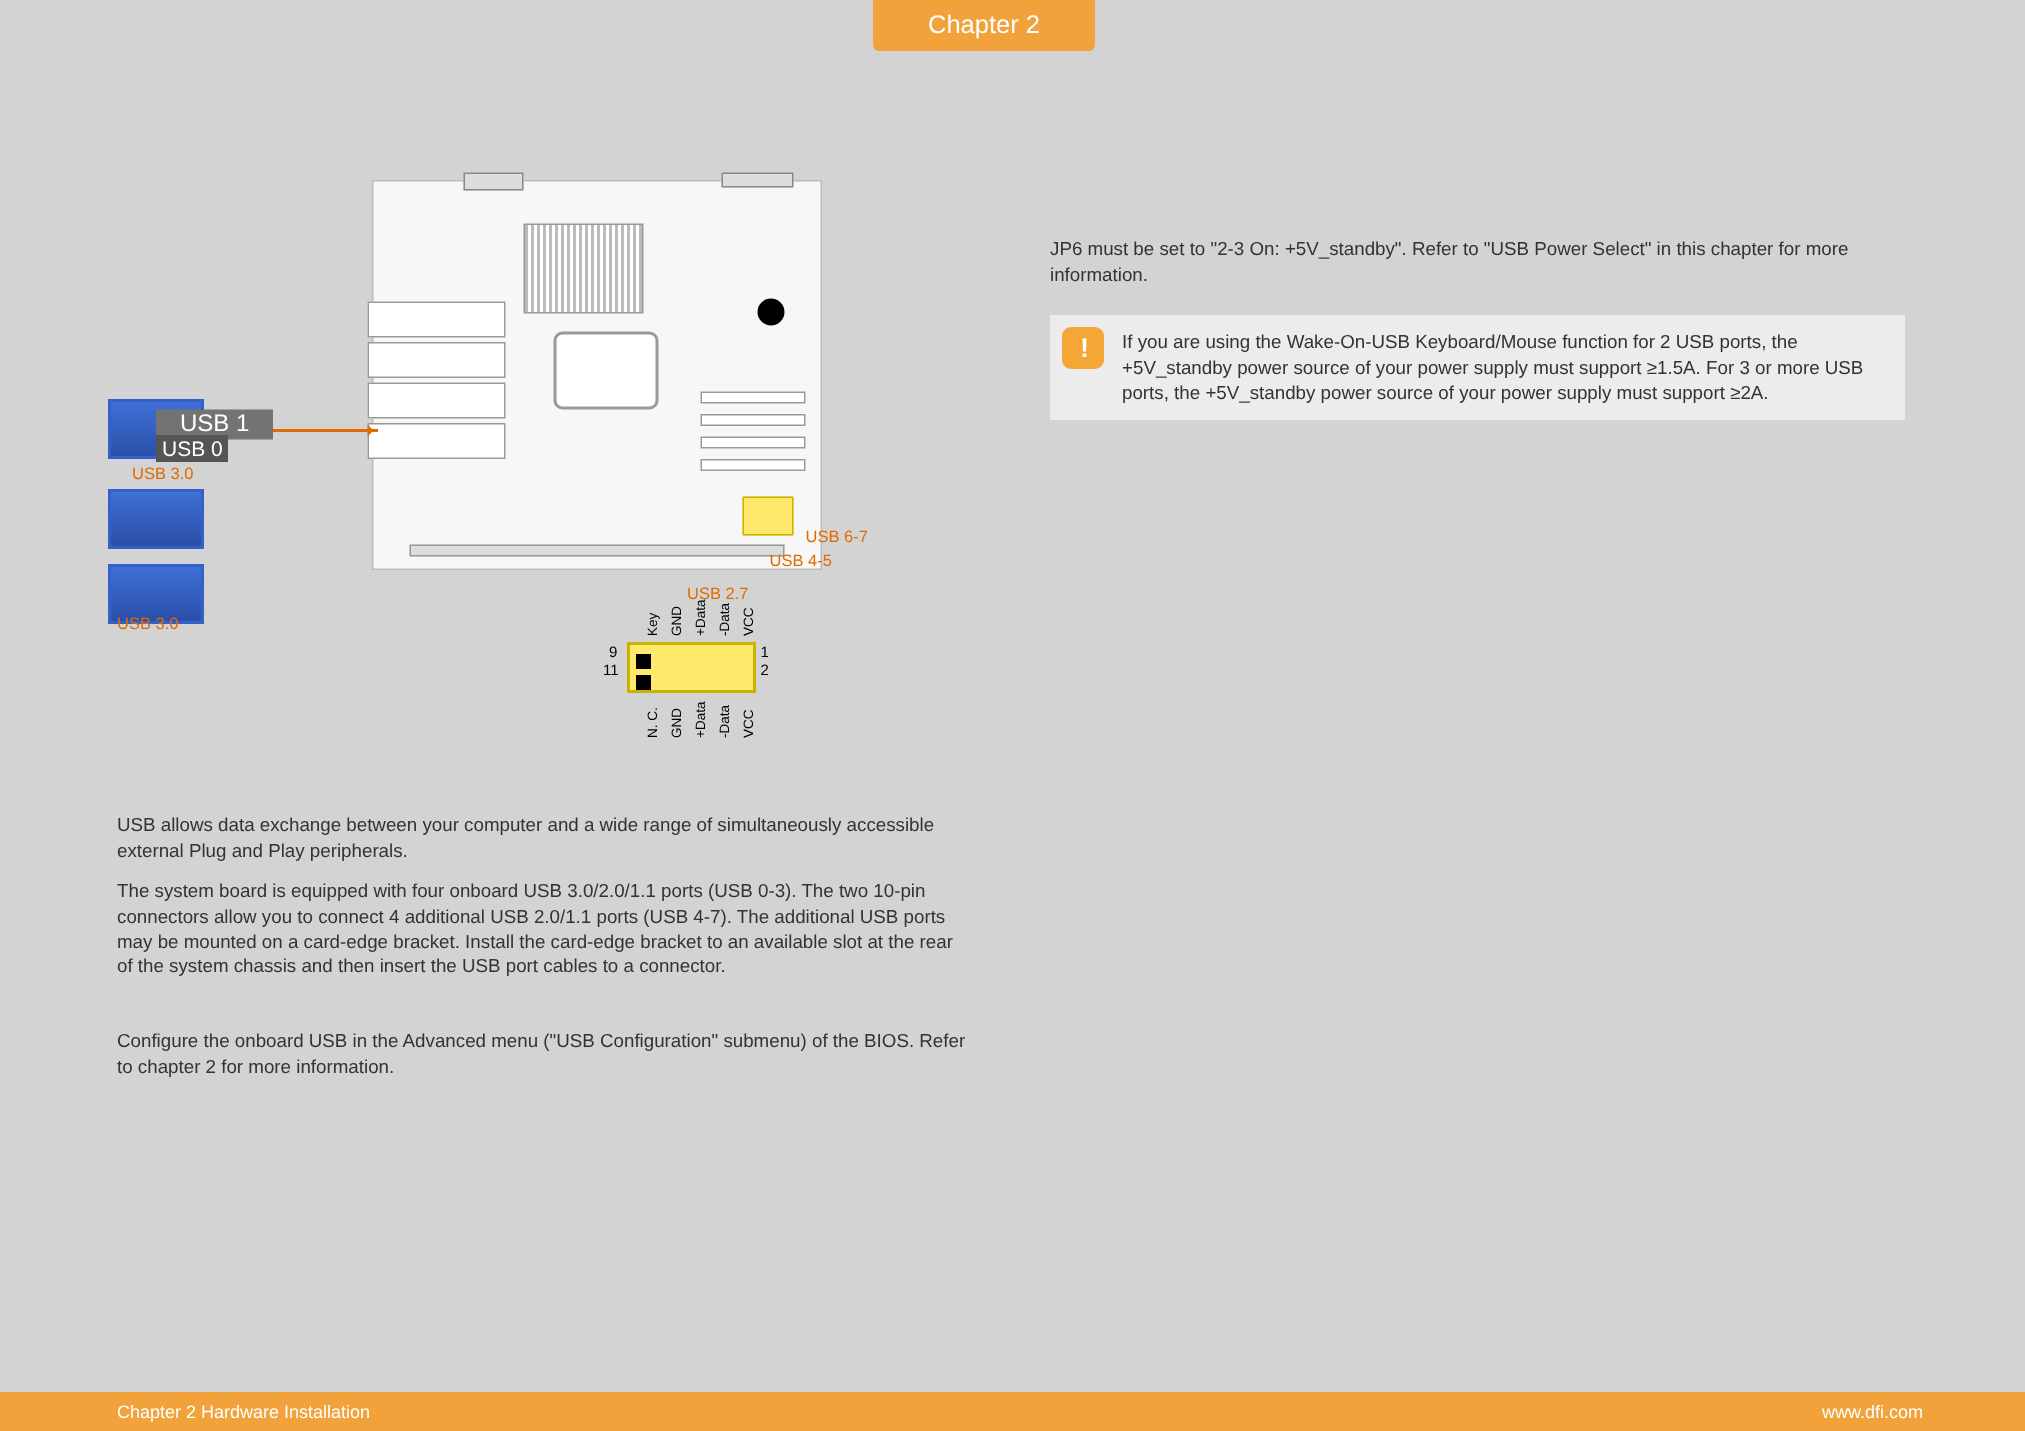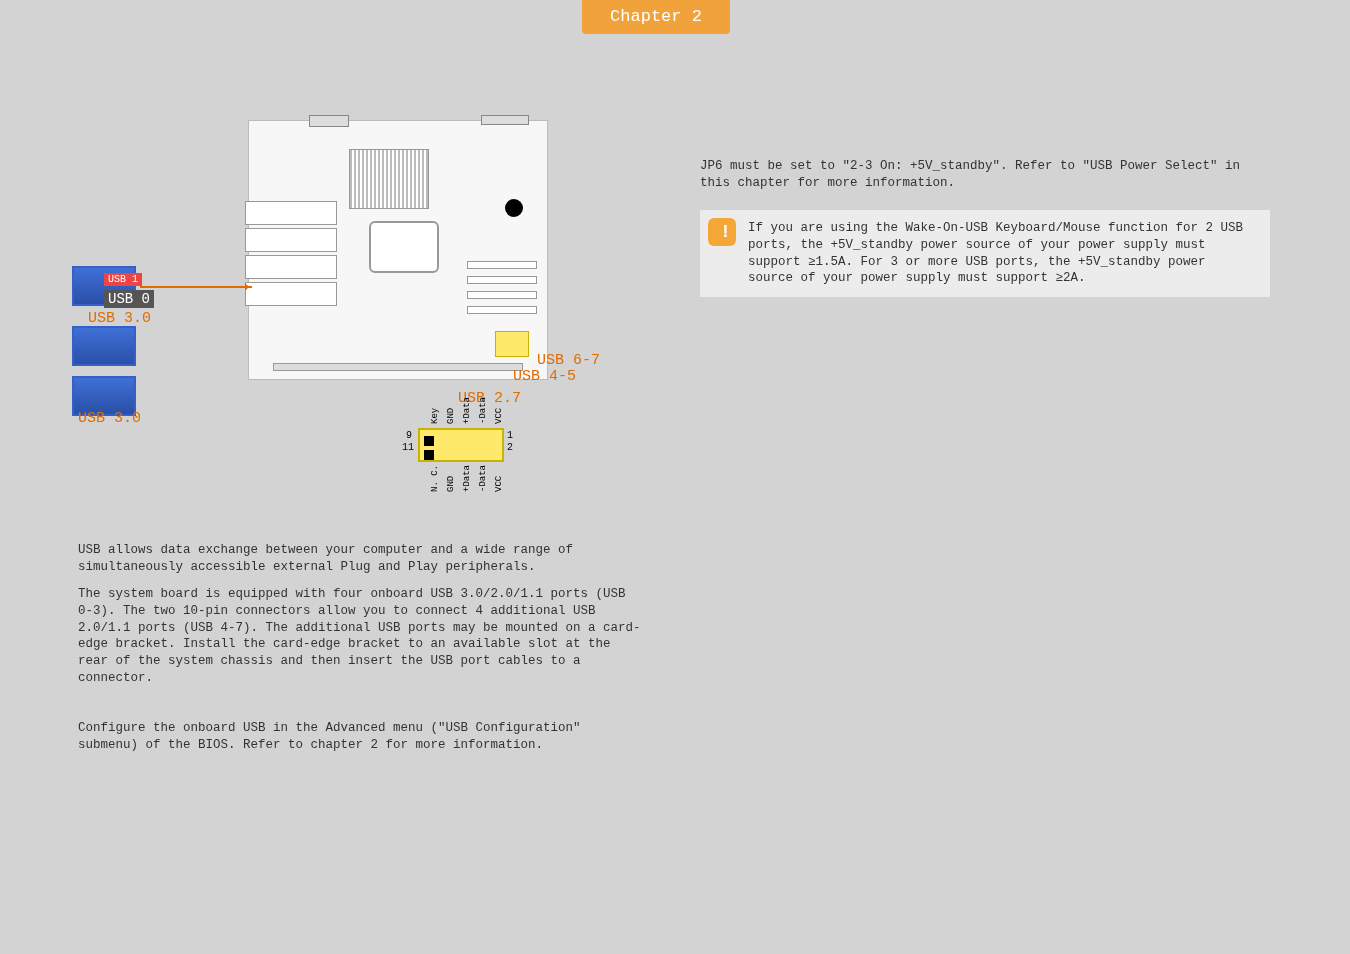--- a/index.html
+++ b/index.html
@@ -1,17 +1,17 @@
 <!DOCTYPE html>
 <html><head>
 <meta charset="utf-8">
 <style>
   * { margin: 0; padding: 0; box-sizing: border-box; }
   html, body { width: 1350px; height: 954px; font-family: "Segoe UI", Tahoma, Verdana, sans-serif; font-size: 13px; color: #333; background: #d3d3d4; }
-  .page { width: 1350px; height: 954px; position: relative; overflow: hidden; font-family: Liberation Mono, monospace; }
+  .page { width: 1350px; height: 954px; position: relative; overflow: hidden; }
 
   
   .chapter-tab { position: absolute; top: 0; left: 582px; width: 148px; height: 34px; background: #f1a23a; color: #fff; font-size: 17px; line-height: 34px; text-align: center; border-radius: 0 0 4px 4px; }
 
   
   .col-left  { position: absolute; left: 78px; top: 120px; width: 570px; }
   .col-right { position: absolute; left: 700px; top: 130px; width: 570px; }
 
   
   .diagram { position: relative; width: 510px; height: 370px; margin-left: 0; margin-bottom: 52px; }
@@ -21,27 +21,27 @@
   .board .slot { position: absolute; right: 10px; width: 70px; height: 8px; background:#fff; border:1px solid #999; }
   .board .slot1 { top: 140px; } .board .slot2 { top: 155px; } .board .slot3 { top: 170px; } .board .slot4 { top: 185px; }
   .board .round { position:absolute; right:24px; top:78px; width:18px; height:18px; border-radius:50%; background:#000; }
   .board .top-conn { position:absolute; left:60px; top:-6px; width:40px; height:12px; background:#ddd; border:1px solid #888;}
   .board .top-conn2 { position:absolute; right:18px; top:-6px; width:48px; height:10px; background:#ddd; border:1px solid #888;}
   .board .back-io { position:absolute; left:-4px; top:80px; width:92px; height:128px; }
   .board .back-io .row { width:92px; height:24px; border:1px solid #999; margin-bottom:3px; background:#fff;}
   .board .usb-hdr { position:absolute; right:18px; bottom:22px; width:34px; height:26px; background:#ffe96a; border:1px solid #c9b200;}
   .board .long-bar { position:absolute; left:24px; bottom:8px; right:24px; height:8px; background:#ddd; border:1px solid #999;}
 
-  .callout { position:absolute; font-size:15px; color:#e06c00; white-space:nowrap; }
+  .callout { position:absolute; font-size:11px; color:#e06c00; white-space:nowrap; }
   .arrow { position:absolute; background:#e06c00; height:2px; }
   .arrow::after { content:""; position:absolute; right:-1px; top:-3px; border:4px solid transparent; border-left-color:#e06c00; }
 
   .usb30-top { left: 10px; top: 190px; }
   .usb30-bot { left: 0px; top: 290px; }
-  .usb1 { left:26px; top:153px; background:#ef4444;color:#fff;padding:1px 4px;font-size:10px;}
+  .usb1 { left:26px; top:153px; background:#737373;color:#fff;padding:1px 16px;font-size:16px;}
   .usb0 { left:26px; top:170px; background:#555;color:#fff;padding:1px 4px;font-size:14px;}
   .usb67 { left:459px; top:232px; color:#e06c00;}
   .usb45 { left:435px; top:248px; color:#e06c00;}
   .usb20 { left:380px; top:270px; color:#e06c00;}
 
   .ext-io { position:absolute; left:-6px; width:64px; height:40px; border:2px solid #3460c9; background:linear-gradient(#3f70d6,#2a4fa8); }
   .ext-io1 { top:146px; } .ext-io2 { top:206px; } .ext-io3 { top:256px; }
 
   .arrow1 { left:62px; top:166px; width:112px; }
 
@@ -145,13 +145,17 @@
 
   <div class="col-right">
 
     <p class="body" style="margin-top:28px">JP6 must be set to "2-3 On: +5V_standby". Refer to "USB Power Select" in this chapter for more information.</p>
 
     <div class="note">
       <span>If you are using the Wake-On-USB Keyboard/Mouse function for 2 USB ports, the +5V_standby power source of your power supply must support ≥1.5A. For 3 or more USB ports, the +5V_standby power source of your power supply must support ≥2A.</span>
     </div>
   </div>
 
+  <div class="footer">
+    <span>Chapter 2 Hardware Installation</span>
+    <span>www.dfi.com</span>
+  </div>
 </div>
 
 </body></html>

